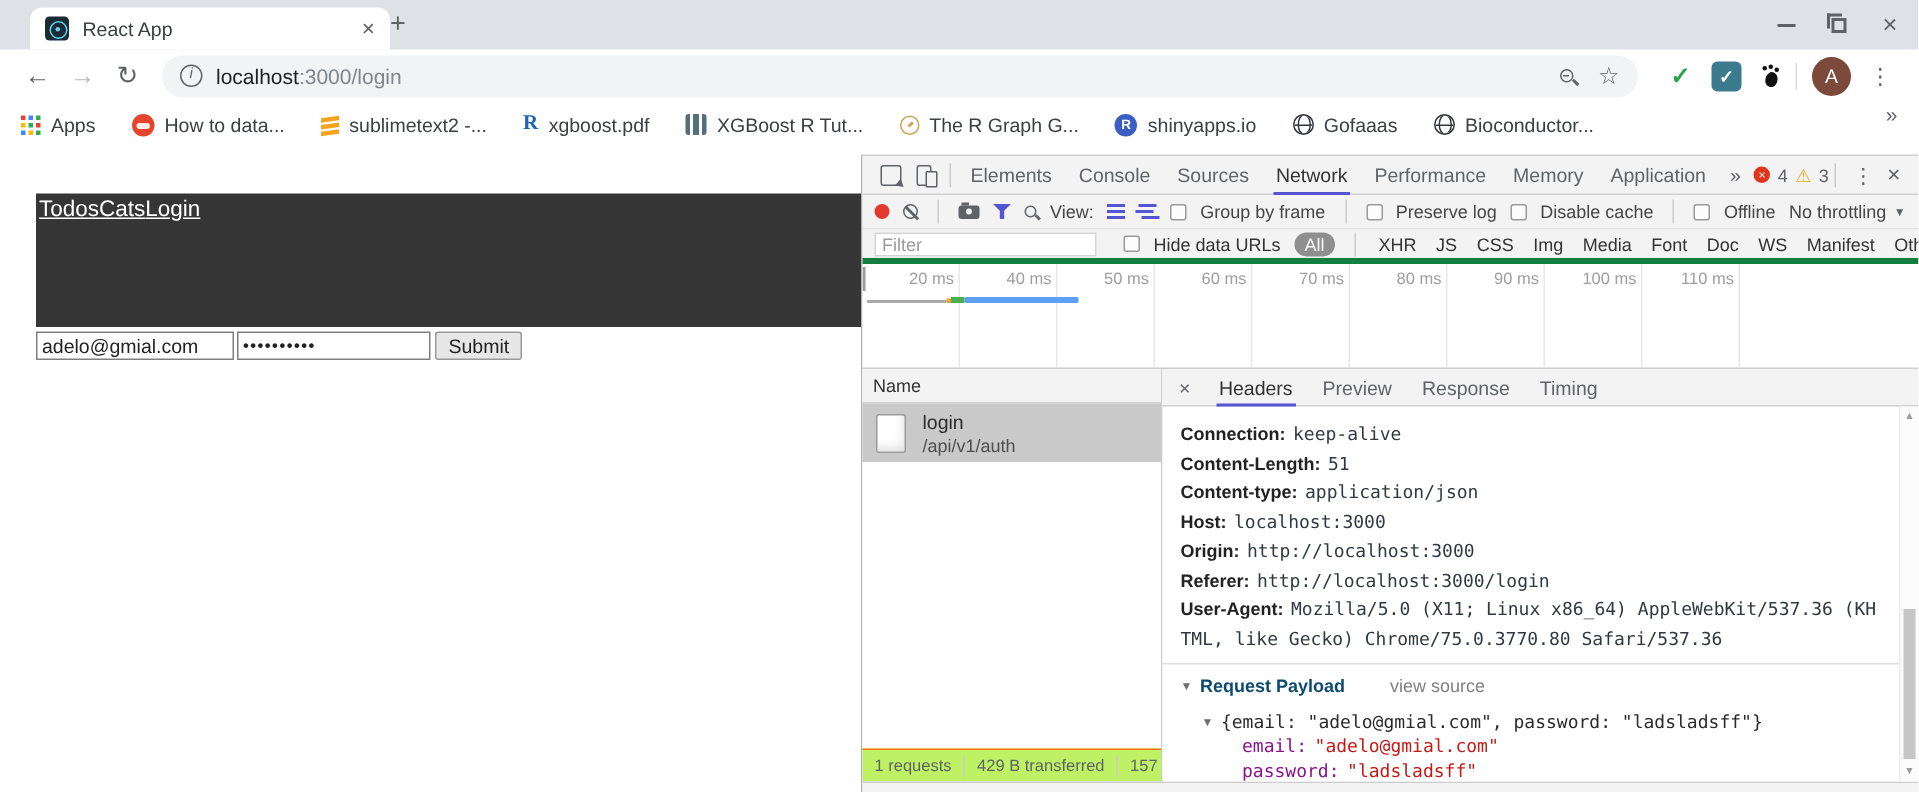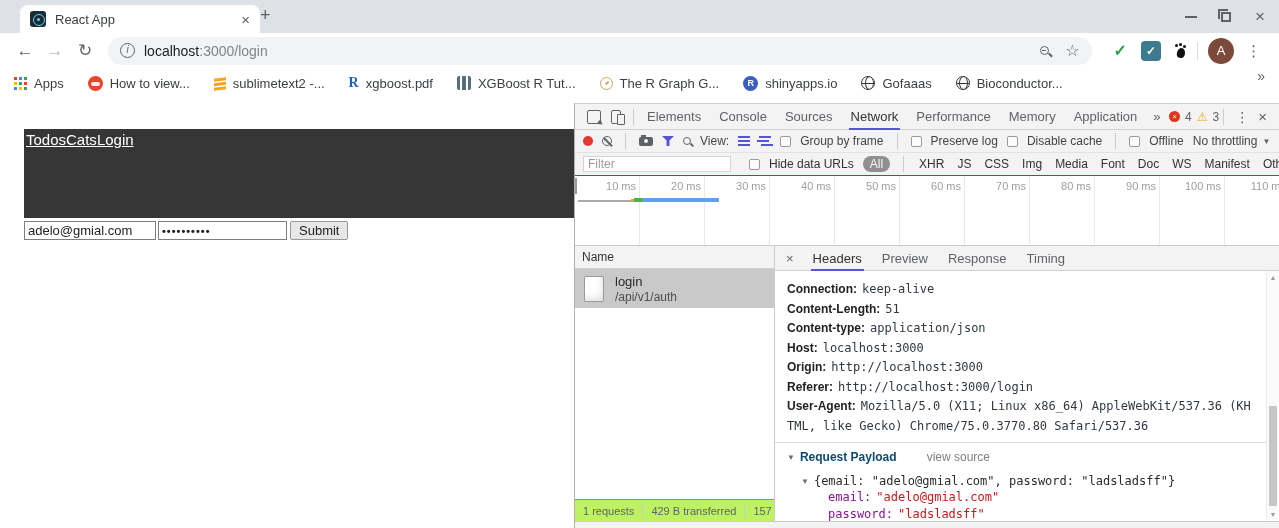--- a/index.html
+++ b/index.html
@@ -131,21 +131,21 @@
   .ic-search { width:8px; height:8px; border:1.5px solid #5f6368; border-radius:50%; position:relative; flex:none; }
   .ic-search::after { content:""; position:absolute; width:4px; height:1.5px; background:#5f6368; transform:rotate(45deg);
                       right:-3.5px; bottom:-1px; }
   .ic-rows { width:12px; height:2px; background:#5454d4; box-shadow:0 4px 0 #5454d4, 0 8px 0 #5454d4; margin-bottom:8px; flex:none; }
   .ic-wfall { width:12px; height:2px; background:#5454d4; box-shadow:-2px 4px 0 #5454d4, 2px 8px 0 #5454d4; margin-bottom:8px; flex:none; }
   .cb { width:11px; height:11px; border:1px solid #9a9a9a; background:#fcfcfc; border-radius:2px; flex:none; }
   .lab { white-space:nowrap; }
   .throttle { display:flex; align-items:center; gap:5px; white-space:nowrap; }
   .caret { font-size:8px; color:#5f6368; }
 
-  .dt-filterbar { height:23px; background:#f3f3f3; border-bottom:1px solid #15803d; display:flex; align-items:center;
+  .dt-filterbar { height:23px; background:#f3f3f3; border-bottom:4px solid #15803d; display:flex; align-items:center;
                   padding:0 8px; gap:9px; flex:none; }
   .filter-input { width:148px; height:16px; border:1px solid #d4d4d4; font-size:12px; padding:0 4px; color:#333;
                   background:#fff; font-family:"Liberation Sans", sans-serif; }
   .filter-input::placeholder { color:#9a9a9a; }
   .ftype { color:#333; white-space:nowrap; padding:1px 2px; }
   .ftype.pill { background:#8f8f8f; color:#f5f5f5; border-radius:9px; padding:1px 7px; }
 
   .dt-timeline { height:70px; border-bottom:1px solid #ccc; position:relative; overflow:hidden; flex:none;
                  background:#fff; display:flex; }
   .tl-col { width:65px; flex:none; border-right:1px solid #e8e8e8; font-size:11px; color:#9e9e9e;
@@ -254,21 +254,21 @@
           <i></i>
           <i></i>
           <i></i>
           <i></i>
           <i></i>
         </span>
       <span>Apps</span>
       </span>
     <span class="bm">
       <span class="ic-ask"></span>
-      <span>How to view...</span>
+      <span>How to data...</span>
       </span>
     <span class="bm">
       <span class="ic-subl"></span>
       <span>sublimetext2 -...</span>
       </span>
     <span class="bm">
       <span class="ic-r">R</span>
       <span>xgboost.pdf</span>
       </span>
     <span class="bm">
@@ -369,23 +369,21 @@
       <span class="ftype">Img</span>
       <span class="ftype">Media</span>
       <span class="ftype">Font</span>
       <span class="ftype">Doc</span>
       <span class="ftype">WS</span>
       <span class="ftype">Manifest</span>
       <span class="ftype">Other</span>
     </div>
 
     <div class="dt-timeline">
-      <div class="tl-col">10 ms</div>
       <div class="tl-col">20 ms</div>
-      <div class="tl-col">30 ms</div>
       <div class="tl-col">40 ms</div>
       <div class="tl-col">50 ms</div>
       <div class="tl-col">60 ms</div>
       <div class="tl-col">70 ms</div>
       <div class="tl-col">80 ms</div>
       <div class="tl-col">90 ms</div>
       <div class="tl-col">100 ms</div>
       <div class="tl-col">110 ms</div>
       <span class="tl-grip"></span>
       <span class="tl-bar tl-gray"></span>

